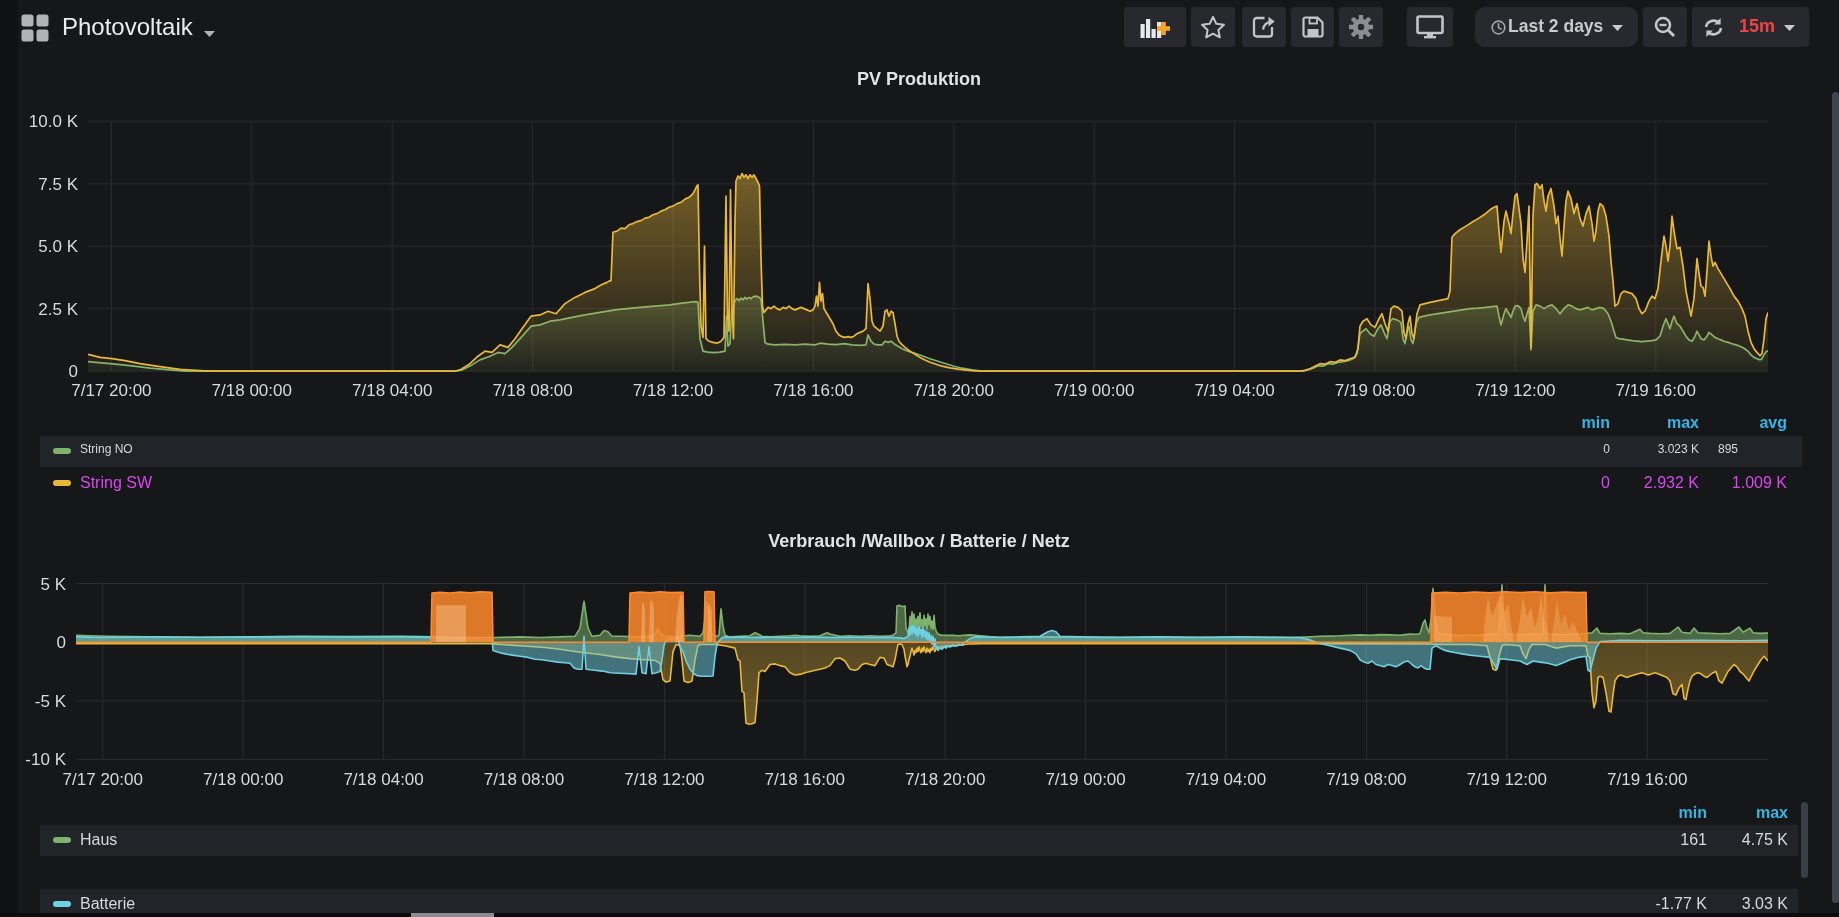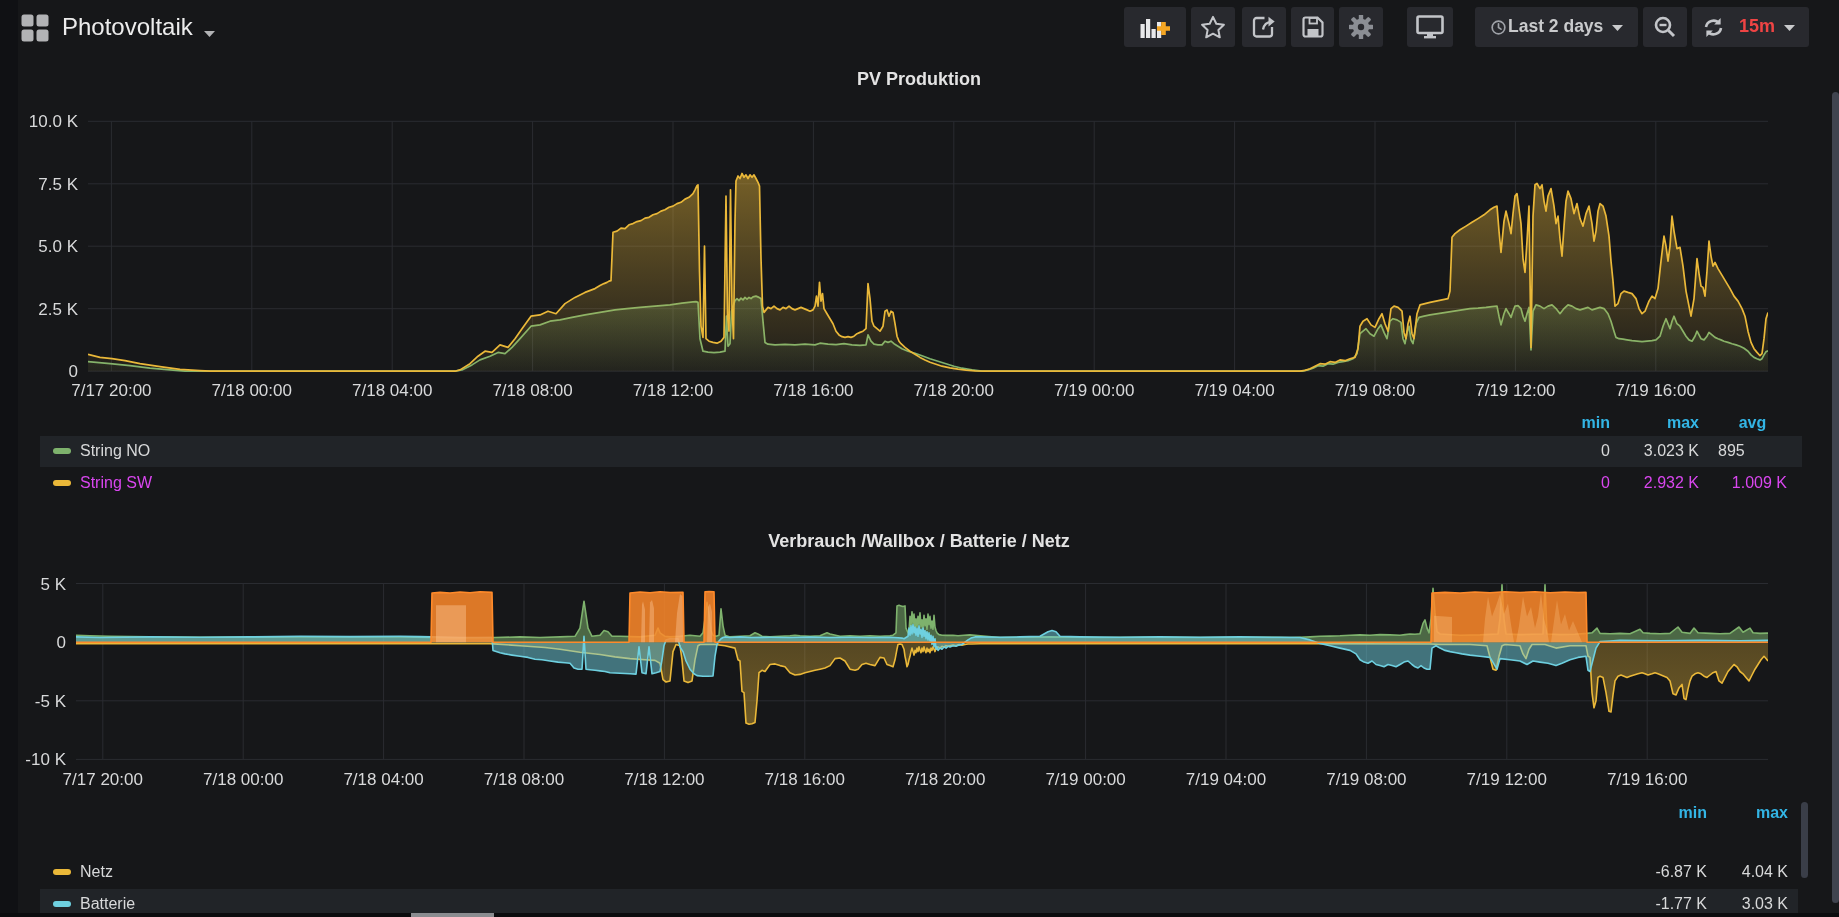--- a/index.html
+++ b/index.html
@@ -178,21 +178,21 @@
           </g>
         </svg>
       </div>
 <div style="position:absolute;left:1407px;top:7px;width:46px;height:40px;background:#28292e;border-radius:3px">
         <svg width="28" height="24" viewBox="0 0 28 24" style="position:absolute;left:50%;top:50%;transform:translate(-50%,-50%)">
           <rect x="1.5" y="1.5" width="25" height="16.5" rx="1.5" fill="none" stroke="#c3c5c9" stroke-width="2.6"></rect>
           <rect x="11" y="18" width="6" height="4" fill="#c3c5c9"></rect>
           <rect x="8" y="21" width="12" height="2.4" fill="#c3c5c9"></rect>
         </svg>
       </div>
-<div style="position:absolute;left:1475px;top:7px;width:163px;height:40px;background:#28292e;border-radius:3px">
+<div style="position:absolute;left:1475px;top:7px;width:163px;height:40px;background:#28292e;border-radius:10px">
         <svg width="15" height="15" viewBox="0 0 18 18" style="position:absolute;left:16px;top:13px">
           <circle cx="9" cy="9" r="7.6" fill="none" stroke="#9fa2a8" stroke-width="2"></circle>
           <path d="M9 4.5 V9 L12 11" fill="none" stroke="#9fa2a8" stroke-width="2" stroke-linecap="round"></path>
         </svg>
         <div style="position:absolute;left:33px;top:9px;font-size:17.5px;font-weight:bold;color:#c9cacc">Last 2 days</div>
         <svg width="11" height="6" viewBox="0 0 11 6" style="position:absolute;left:137px;top:18px">
           <path d="M0 0 H11 L5.5 6 Z" fill="#c9cacc"></path>
         </svg>
       </div>
 <div style="position:absolute;left:1643px;top:7px;width:44px;height:40px;background:#28292e;border-radius:3px">
@@ -212,45 +212,45 @@
         <div style="position:absolute;left:47px;top:9px;font-size:18px;font-weight:bold;color:#ef4444">15m</div>
         <svg width="11" height="6" viewBox="0 0 11 6" style="position:absolute;left:92px;top:18px">
           <path d="M0 0 H11 L5.5 6 Z" fill="#c9cacc"></path>
         </svg>
       </div>
 </div>
 <div style="position:absolute;left:0;top:414px;width:1787px;font-size:16px;font-weight:bold;color:#33b5e5">
       <span style="position:absolute;right:1839px;"></span>
       <span style="position:absolute;left:1550px;width:60px;text-align:right">min</span>
       <span style="position:absolute;left:1630px;width:69px;text-align:right">max</span>
-      <span style="position:absolute;left:1718px;width:69px;text-align:center">avg</span>
-    </div>
-<div style="position:absolute;left:40px;top:436px;width:1762px;height:31px;background:#212428;font-size:16px;color:#d8d9da">
+      <span style="position:absolute;left:1718px;width:69px;text-align:right">avg</span>
+    </div>
+<div style="position:absolute;left:40px;top:436px;width:1762px;height:31px;background:#212428;font-size:12px;color:#d8d9da">
       <div style="position:absolute;left:13px;top:12px;width:18px;height:6px;border-radius:3px;background:#7eb26d"></div>
       <div style="position:absolute;left:40px;top:6px">String NO</div>
       <div style="position:absolute;left:1510px;width:60px;top:6px;text-align:right">0</div>
       <div style="position:absolute;left:1590px;width:69px;top:6px;text-align:right">3.023 K</div>
       <div style="position:absolute;left:1678px;width:69px;top:6px;text-align:left">895</div>
     </div>
 <div style="position:absolute;left:40px;top:468px;width:1762px;height:31px;font-size:16px;color:#d946ef">
       <div style="position:absolute;left:13px;top:12px;width:18px;height:6px;border-radius:3px;background:#eab839"></div>
       <div style="position:absolute;left:40px;top:6px">String SW</div>
       <div style="position:absolute;left:1510px;width:60px;top:6px;text-align:right">0</div>
       <div style="position:absolute;left:1590px;width:69px;top:6px;text-align:right">2.932 K</div>
       <div style="position:absolute;left:1678px;width:69px;top:6px;text-align:right">1.009 K</div>
     </div>
 <div style="position:absolute;left:0;top:804px;width:1787px;font-size:16px;font-weight:bold;color:#33b5e5">
       <span style="position:absolute;left:1640px;width:67px;text-align:right">min</span>
       <span style="position:absolute;left:1718px;width:70px;text-align:right">max</span>
     </div>
-<div style="position:absolute;left:40px;top:857px;width:1758px;height:31px;font-size:16px;color:#d8d9da;overflow:hidden">
-      <div style="position:absolute;left:13px;top:12px;width:18px;height:6px;border-radius:3px;background:#eab839"></div>
-      <div style="position:absolute;left:40px;top:6px">Netz</div>
-      <div style="position:absolute;left:1560px;width:107px;top:6px;text-align:right">-6.87 K</div>
-      <div style="position:absolute;left:1678px;width:70px;top:6px;text-align:right">4.04 K</div>
+<div style="position:absolute;left:40px;top:825px;width:1758px;height:31px;background:#212428;font-size:16px;color:#d8d9da;overflow:hidden">
+      <div style="position:absolute;left:13px;top:12px;width:18px;height:6px;border-radius:3px;background:#7eb26d"></div>
+      <div style="position:absolute;left:40px;top:6px">Haus</div>
+      <div style="position:absolute;left:1560px;width:107px;top:6px;text-align:right">161</div>
+      <div style="position:absolute;left:1678px;width:70px;top:6px;text-align:right">4.75 K</div>
     </div>
 <div style="position:absolute;left:40px;top:889px;width:1758px;height:31px;background:#212428;font-size:16px;color:#d8d9da;overflow:hidden">
       <div style="position:absolute;left:13px;top:12px;width:18px;height:6px;border-radius:3px;background:#6ed0e0"></div>
       <div style="position:absolute;left:40px;top:6px">Batterie</div>
       <div style="position:absolute;left:1560px;width:107px;top:6px;text-align:right">-1.77 K</div>
       <div style="position:absolute;left:1678px;width:70px;top:6px;text-align:right">3.03 K</div>
     </div>
 <div style="position:absolute;left:1832px;top:92px;width:7px;height:811px;background:#40444f;border-radius:3.5px"></div>
     <div style="position:absolute;left:1801px;top:802px;width:7px;height:76px;background:#3a3e48;border-radius:3.5px"></div>
     <div style="position:absolute;left:0;top:913px;width:1839px;height:4px;background:#0b0c0e"></div>

